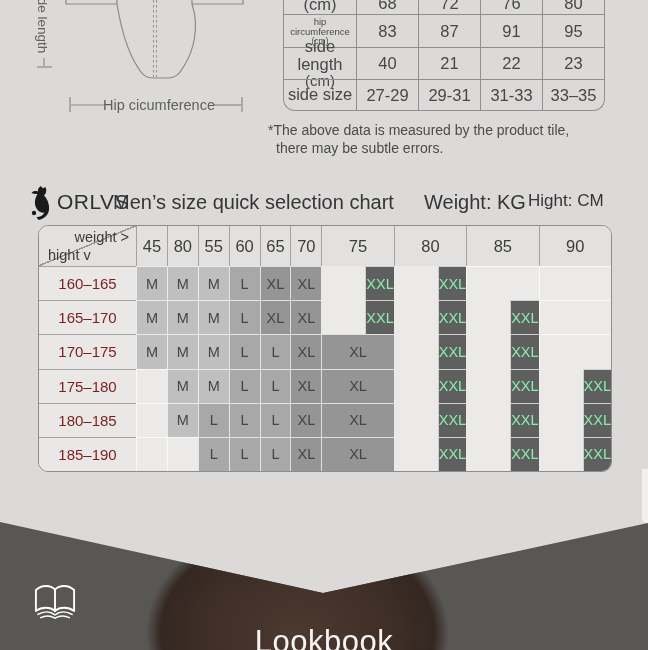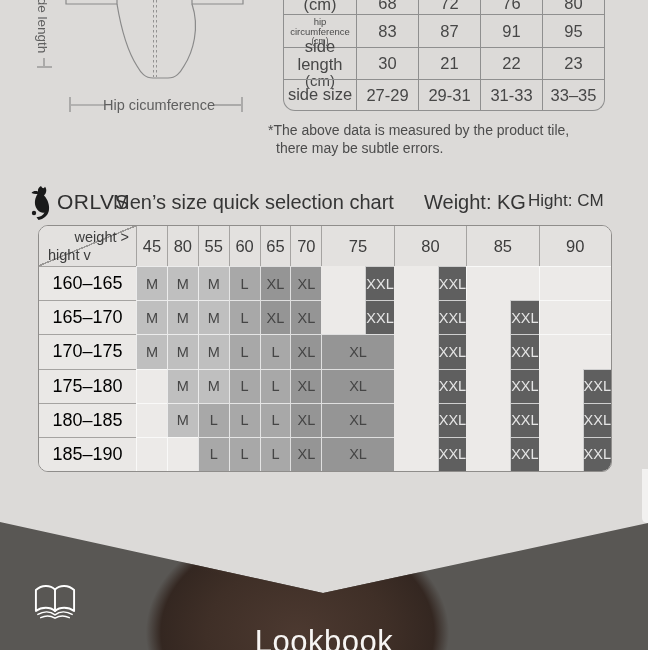--- a/index.html
+++ b/index.html
@@ -57,35 +57,35 @@
     grid-template-rows:40px repeat(6,1fr);
   }
   .grid-cell{
     display:flex;align-items:center;justify-content:center;
     font-size:14.5px;color:#454545;
     border-left:1px solid rgba(255,255,255,.7);
     border-top:1px solid rgba(255,255,255,.7);
   }
   .grid-cell.head{background:var(--header_bg);font-size:16.5px;color:#3c3c3c;
     border-left:1px solid #a5a3a1;border-top:none;}
-  .grid-cell.hlabel{background:var(--label_bg);font-size:18px;color:#000000;
+  .grid-cell.hlabel{background:var(--label_bg);font-size:15px;color:#7f1d1d;
     border-left:none;border-top:1px solid #a5a3a1;}
   .corner{
     position:relative;background:var(--header_bg);
     border-top:none;border-left:none;
     background-image:linear-gradient(to bottom right,
       transparent calc(50% - 1px), #9a9896 calc(50% - 1px),
       #9a9896 calc(50% + 0.5px), transparent calc(50% + 0.5px));
   }
   .corner .c-top{position:absolute;right:7px;top:3px;font-size:14.5px;color:#3c3c3c;}
   .corner .c-bottom{position:absolute;left:9px;bottom:3px;font-size:14.5px;color:#3c3c3c;}
   .size-M{background:var(--size_m);}
   .size-L{background:var(--size_l);}
   .size-XL{background:var(--size_xl);}
-  .size-XXL{background:var(--size_xxl);color:#e5e5e5;margin-left:44px;}
+  .size-XXL{background:var(--size_xxl);color:#86efac;margin-left:44px;}
   .size-empty{background:var(--cell_empty);}
   
   .footer{position:absolute;left:0;top:480px;width:648px;height:170px;}
   .footer-dark{
     position:absolute;left:0;top:0;width:100%;height:100%;
     background:var(--footer_gray);
     clip-path:polygon(0 42px,323px 113px,648px 43px,648px 170px,0 170px);
   }
   .torso{
     position:absolute;left:100px;top:26px;width:395px;height:144px;
@@ -138,21 +138,21 @@
         <span class="l2">(cm)</span>
       </div>
       <div class="spec-cell r1">83</div>
       <div class="spec-cell r1">87</div>
       <div class="spec-cell r1">91</div>
       <div class="spec-cell r1">95</div>
       <div class="spec-cell spec-label r2">
         <span>side length</span>
         <span class="l2">(cm)</span>
       </div>
-      <div class="spec-cell r2">30</div>
+      <div class="spec-cell r2">40</div>
       <div class="spec-cell r2">21</div>
       <div class="spec-cell r2">22</div>
       <div class="spec-cell r2">23</div>
       <div class="spec-cell spec-label r3">
         <span>side size</span>
       </div>
       <div class="spec-cell r3">27-29</div>
       <div class="spec-cell r3">29-31</div>
       <div class="spec-cell r3">31-33</div>
       <div class="spec-cell r3">33–35</div>

